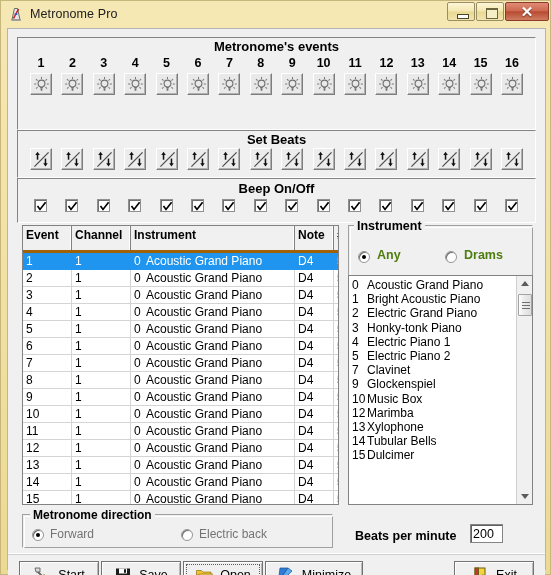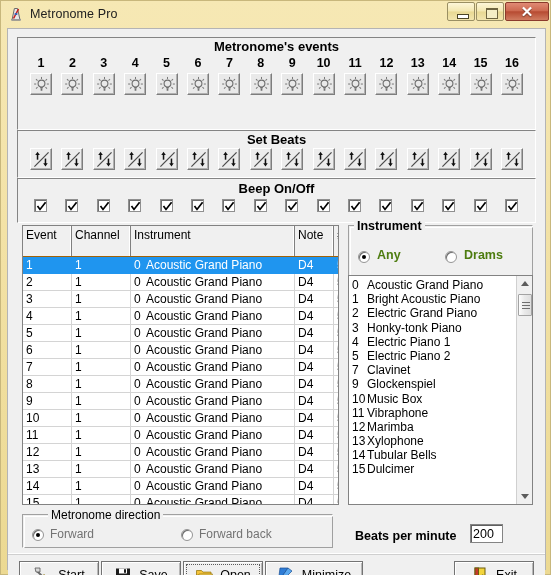--- a/index.html
+++ b/index.html
@@ -169,27 +169,27 @@
   }
   table.grid {
     border-collapse: collapse;
     width: 100%;
     font-size: 12px;
     color: #000;
     table-layout: fixed;
   }
   table.grid th {
     background: #f0f0f0;
-    font-weight: normal;
+    font-weight: bold;
     font-size: 12px;
     text-align: left;
-    padding: 1px 0 14px 3px;
+    padding: 1px 0 8px 3px;
     height: 15px;
     border-right: 1px solid #808080;
-    border-bottom: 1px solid #a16207;
+    border-bottom: 3px solid #a16207;
     box-shadow: inset -1px 0 0 #ffffff;
     white-space: nowrap;
   }
   table.grid td {
     padding: 0 0 0 3px;
     height: 16px;
     border-right: 1px solid #d4d4d4;
     border-bottom: 1px solid #d4d4d4;
     white-space: nowrap;
     overflow: hidden;
@@ -1125,21 +1125,20 @@
       <ul id="instr-items">
           <li><span class="n">0</span>Acoustic Grand Piano</li>
           <li><span class="n">1</span>Bright Acoustic Piano</li>
           <li><span class="n">2</span>Electric Grand Piano</li>
           <li><span class="n">3</span>Honky-tonk Piano</li>
           <li><span class="n">4</span>Electric Piano 1</li>
           <li><span class="n">5</span>Electric Piano 2</li>
           <li><span class="n">7</span>Clavinet</li>
           <li><span class="n">9</span>Glockenspiel</li>
           <li><span class="n">10</span>Music Box</li>
-          <li><span class="n">11</span>Vibraphone</li>
           <li><span class="n">12</span>Marimba</li>
           <li><span class="n">13</span>Xylophone</li>
           <li><span class="n">14</span>Tubular Bells</li>
           <li><span class="n">15</span>Dulcimer</li>
         </ul>
       <div id="instr-scroll">
         <div class="sb-arrow up">
           <svg width="16" height="16" viewBox="0 0 16 16">
             <polygon points="8,5 12,10 4,10" fill="#5c5c5c"></polygon>
           </svg>
@@ -1155,27 +1154,27 @@
           <svg width="16" height="16" viewBox="0 0 16 16">
             <polygon points="8,11 4,6 12,6" fill="#5c5c5c"></polygon>
           </svg>
         </div>
       </div>
     </div>
 
     <div id="dir-group">
       <div id="dir-group-inner"></div>
     </div>
-    <div class="grp-label" style="left:40px; top:479px; font-weight:normal; font-size:12px;">Metronome direction</div>
+    <div class="grp-label" style="left:22px; top:479px; font-weight:bold; font-size:12px;">Metronome direction</div>
 
     <div class="radio on" style="left:24px; top:500px;"></div>
     <div class="dir-lbl" style="left:42px; top:498px;">Forward</div>
 
     <div class="radio" style="left:173px; top:500px;"></div>
-    <div class="dir-lbl" style="left:191px; top:498px;">Forward back</div>
+    <div class="dir-lbl" style="left:191px; top:498px;">Electric back</div>
 
     <div id="bpm-label">Beats per minute</div>
     <input id="bpm-input" type="text" value="200" style="">
 
     <div id="btnbar">
 
       <div class="tbtn" style="left:11px; width:80px;">
         <span class="ico">
           <svg width="18" height="18" viewBox="0 0 18 18">
             <line x1="3" y1="4" x2="10" y2="11" stroke="#6d6d6d" stroke-width="2"></line>

